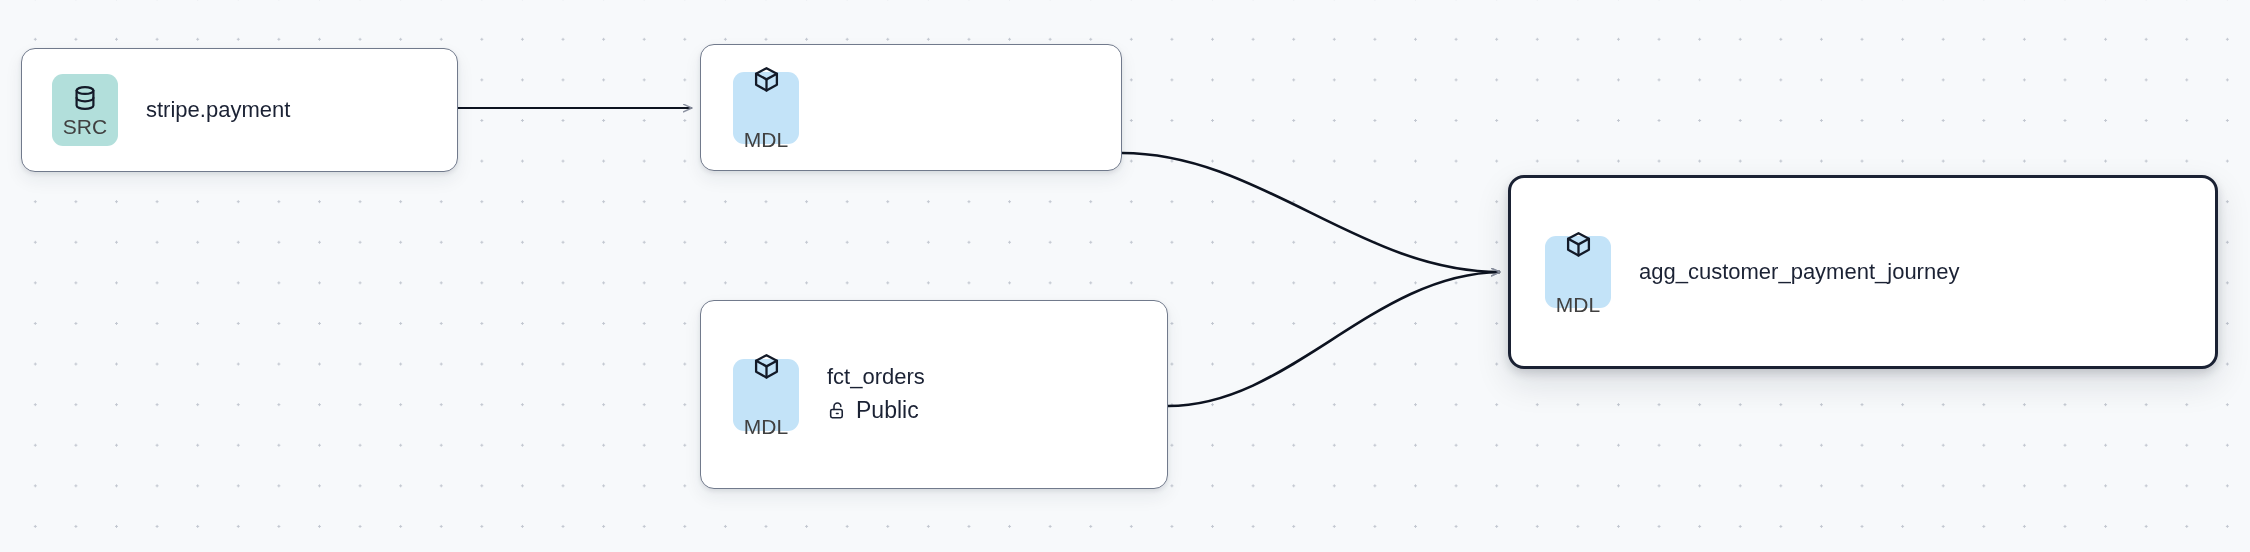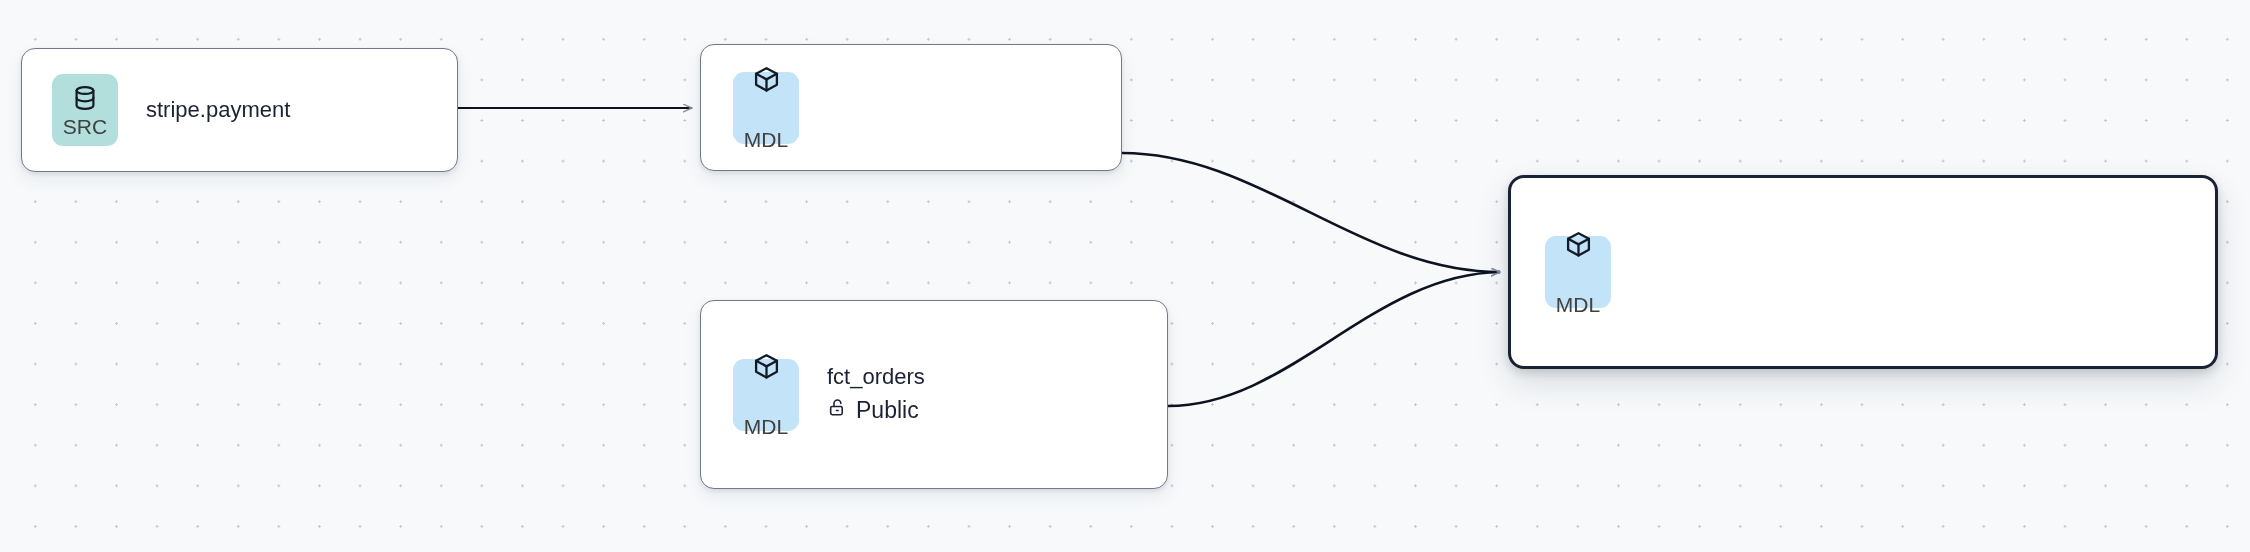--- a/index.html
+++ b/index.html
@@ -79,21 +79,21 @@
     margin-left: 28px;
   }
   .node-title {
     font-size: 22px;
     line-height: 1.12;
     color: #1b2234;
     white-space: nowrap;
   }
   .node-sub {
     display: flex;
-    align-items: flex-start;
+    align-items: center;
     gap: 8px;
     margin-top: 7px;
     font-size: 23px;
     color: #1b2234;
     white-space: nowrap;
   }
   .node-sub svg { display: block; flex: 0 0 auto; }
 
   
   #node-stripe-payment {
@@ -197,15 +197,18 @@
     <div class="badge mdl">
       <span>
         <svg width="29" height="29" viewBox="0 0 24 24" fill="none" stroke="#131a28" stroke-width="1.9" stroke-linecap="round" stroke-linejoin="round">
           <path d="M12 2.6 L20.6 7.2 L20.6 16.4 L12 21.1 L3.4 16.4 L3.4 7.2 Z"></path>
           <path d="M3.4 7.2 L12 11.9 L20.6 7.2"></path>
           <path d="M12 11.9 L12 21.1"></path>
         </svg>
       </span>
       <span class="badge-text">MDL</span>
     </div>
+    <div class="node-body">
+      <div class="node-title">agg_customer_payment_journey</div>
+    </div>
   </div>
 
 </div>
 
 </body></html>

